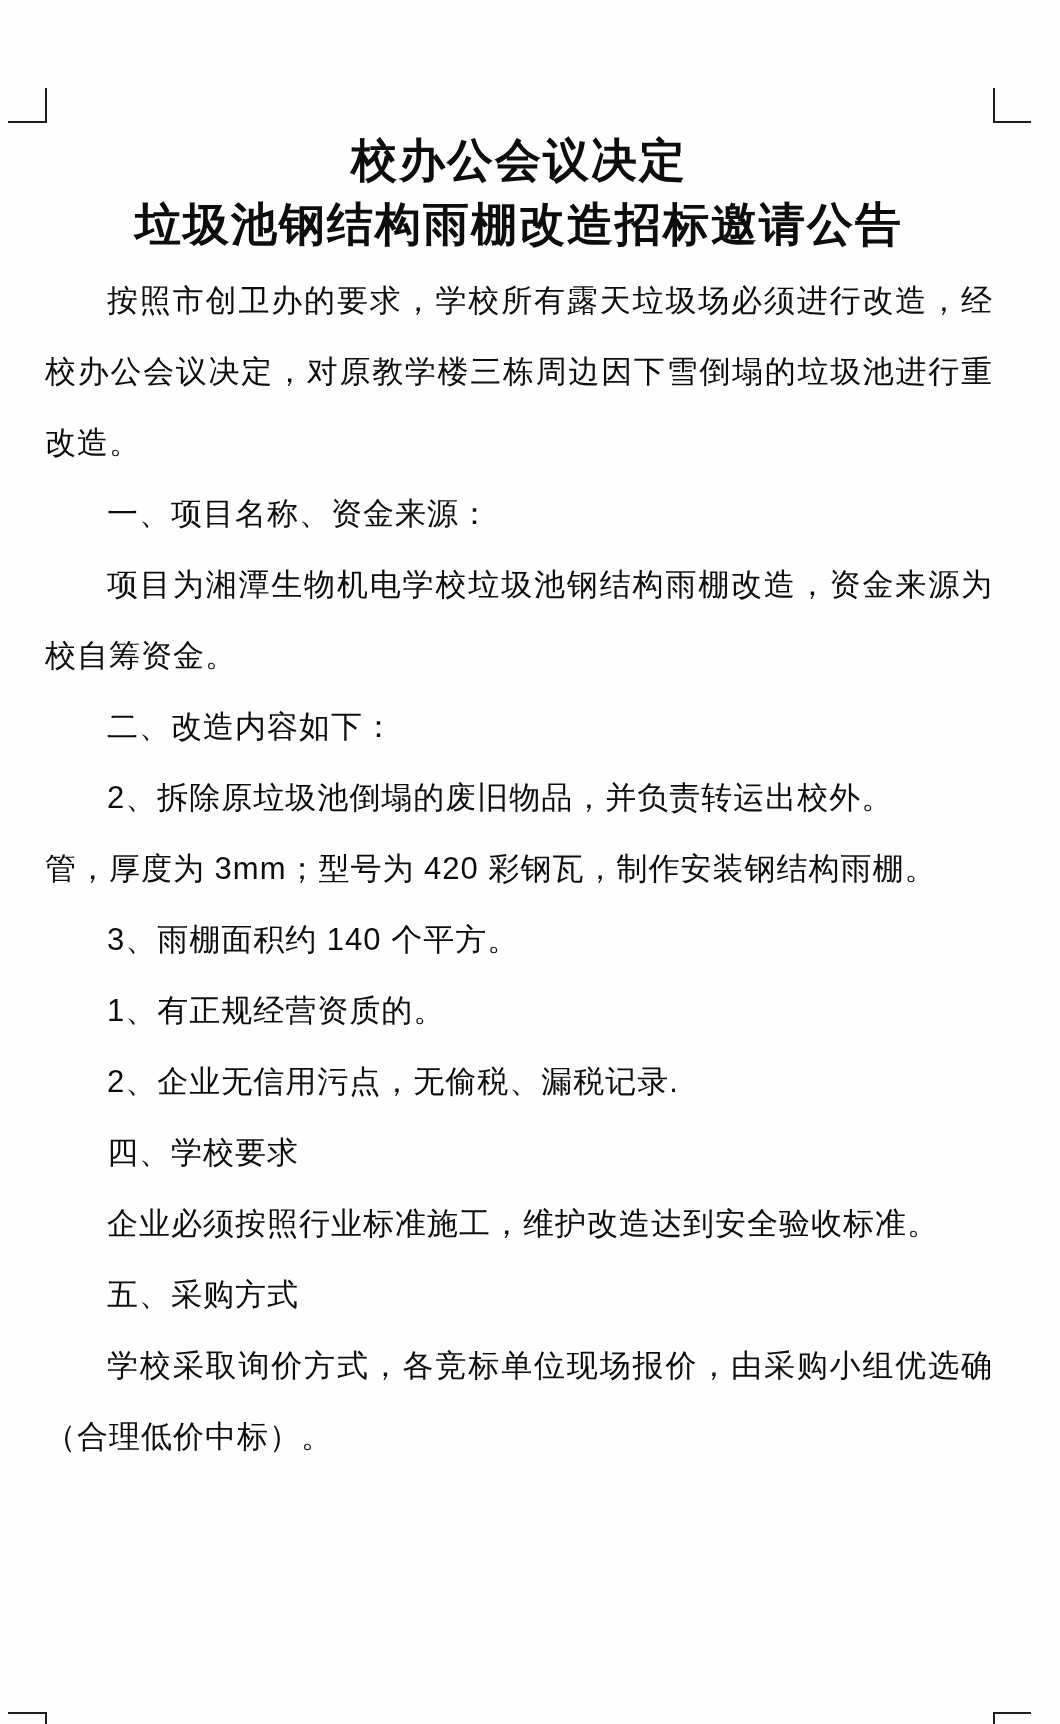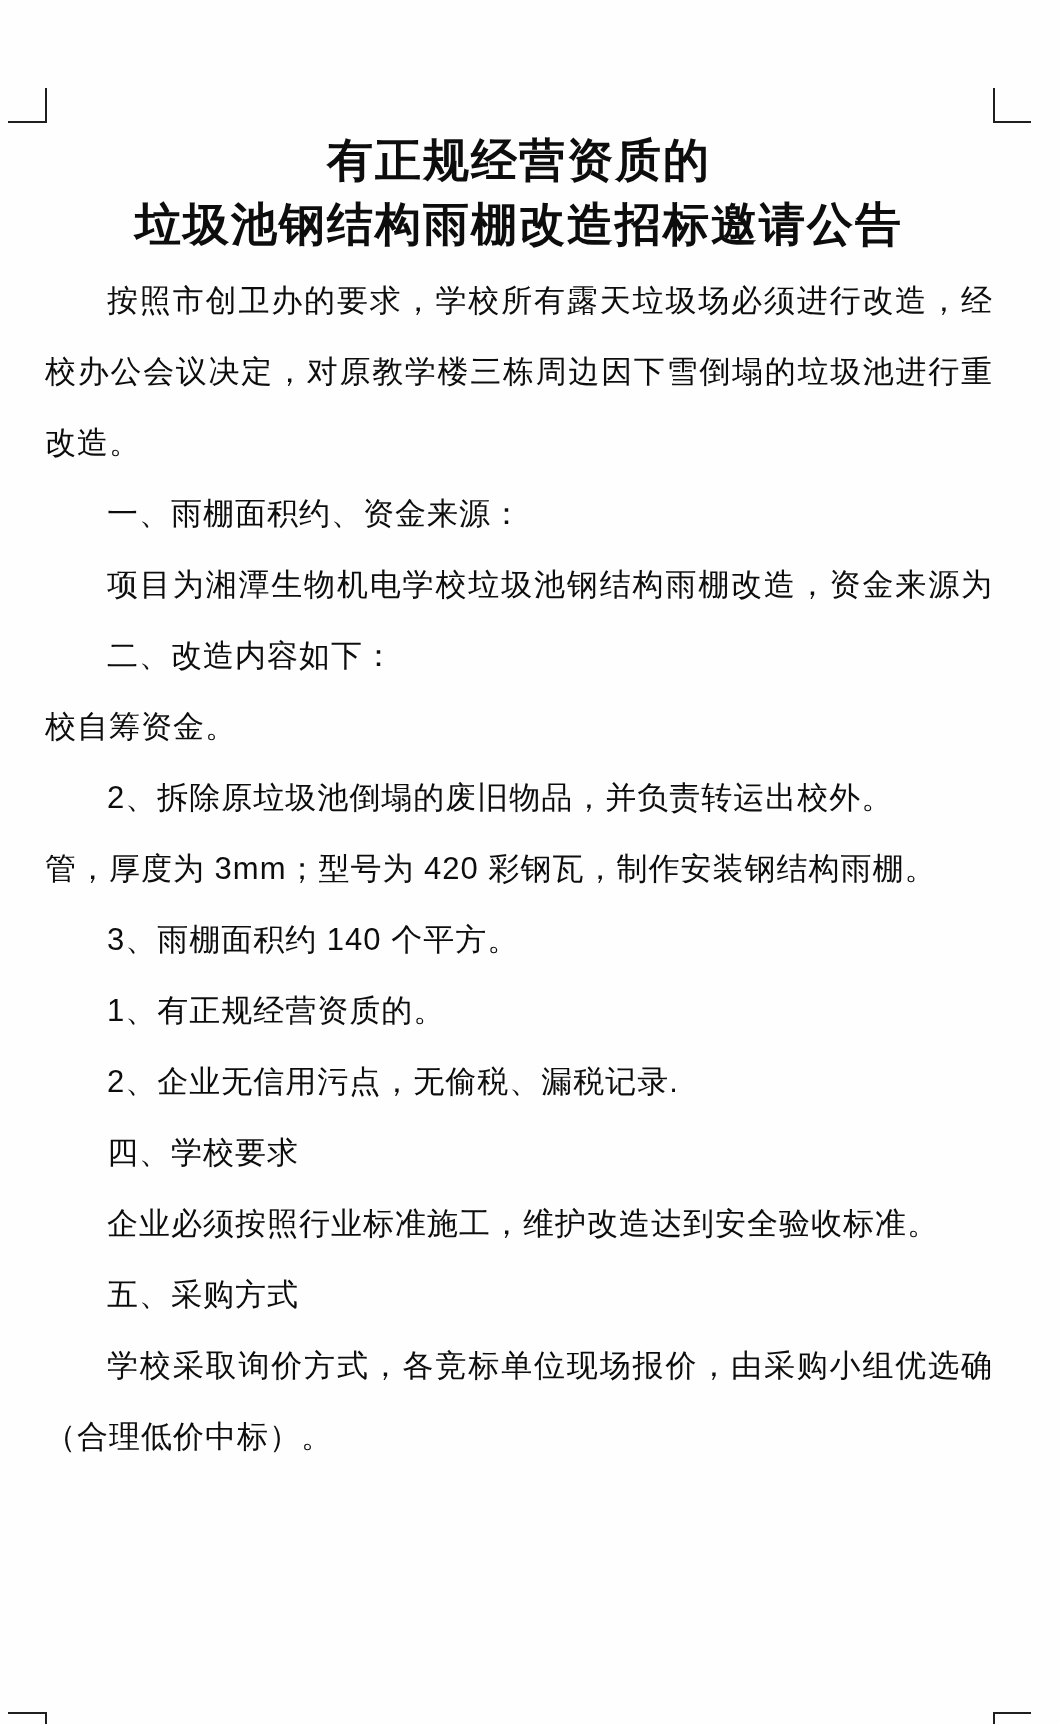--- a/index.html
+++ b/index.html
@@ -59,30 +59,30 @@
 <body>
 
 <div class="page">
 
   <div class="crop tl"></div>
   <div class="crop tr"></div>
   <div class="crop bl"></div>
   <div class="crop br"></div>
 
   <div class="doc">
-    <div class="title first">有正规经营资质的</div>
+    <div class="title first">校办公会议决定</div>
     <div class="title">垃圾池钢结构雨棚改造招标邀请公告</div>
     <div class="body">
         <div class="line indent justify">按照市创卫办的要求，学校所有露天垃圾场必须进行改造，经学</div>
         <div class="line justify">校办公会议决定，对原教学楼三栋周边因下雪倒塌的垃圾池进行重新</div>
         <div class="line">改造。</div>
-        <div class="line indent">一、雨棚面积约、资金来源：</div>
+        <div class="line indent">一、项目名称、资金来源：</div>
         <div class="line indent justify">项目为湘潭生物机电学校垃圾池钢结构雨棚改造，资金来源为学</div>
+        <div class="line">校自筹资金。</div>
         <div class="line indent">二、改造内容如下：</div>
-        <div class="line">校自筹资金。</div>
         <div class="line indent">2、拆除原垃圾池倒塌的废旧物品，并负责转运出校外。</div>
         <div class="line">管，厚度为 3mm；型号为 420 彩钢瓦，制作安装钢结构雨棚。</div>
         <div class="line indent">3、雨棚面积约 140 个平方。</div>
         <div class="line indent">1、有正规经营资质的。</div>
         <div class="line indent">2、企业无信用污点，无偷税、漏税记录.</div>
         <div class="line indent">四、学校要求</div>
         <div class="line indent">企业必须按照行业标准施工，维护改造达到安全验收标准。</div>
         <div class="line indent">五、采购方式</div>
         <div class="line indent justify">学校采取询价方式，各竞标单位现场报价，由采购小组优选确定</div>
         <div class="line">（合理低价中标）。</div>

